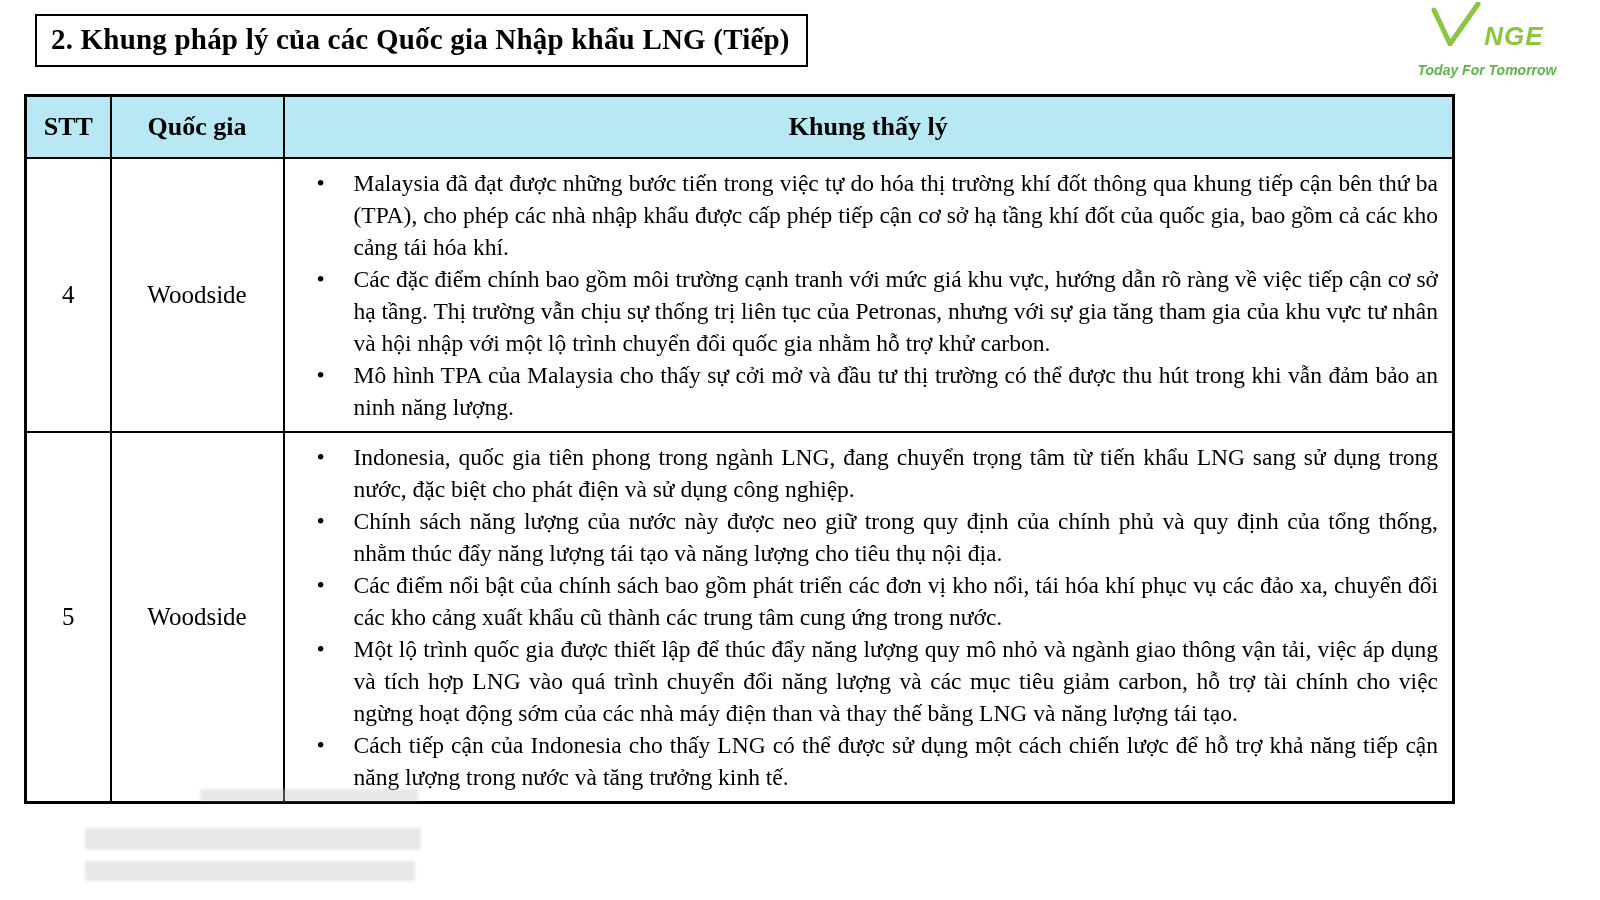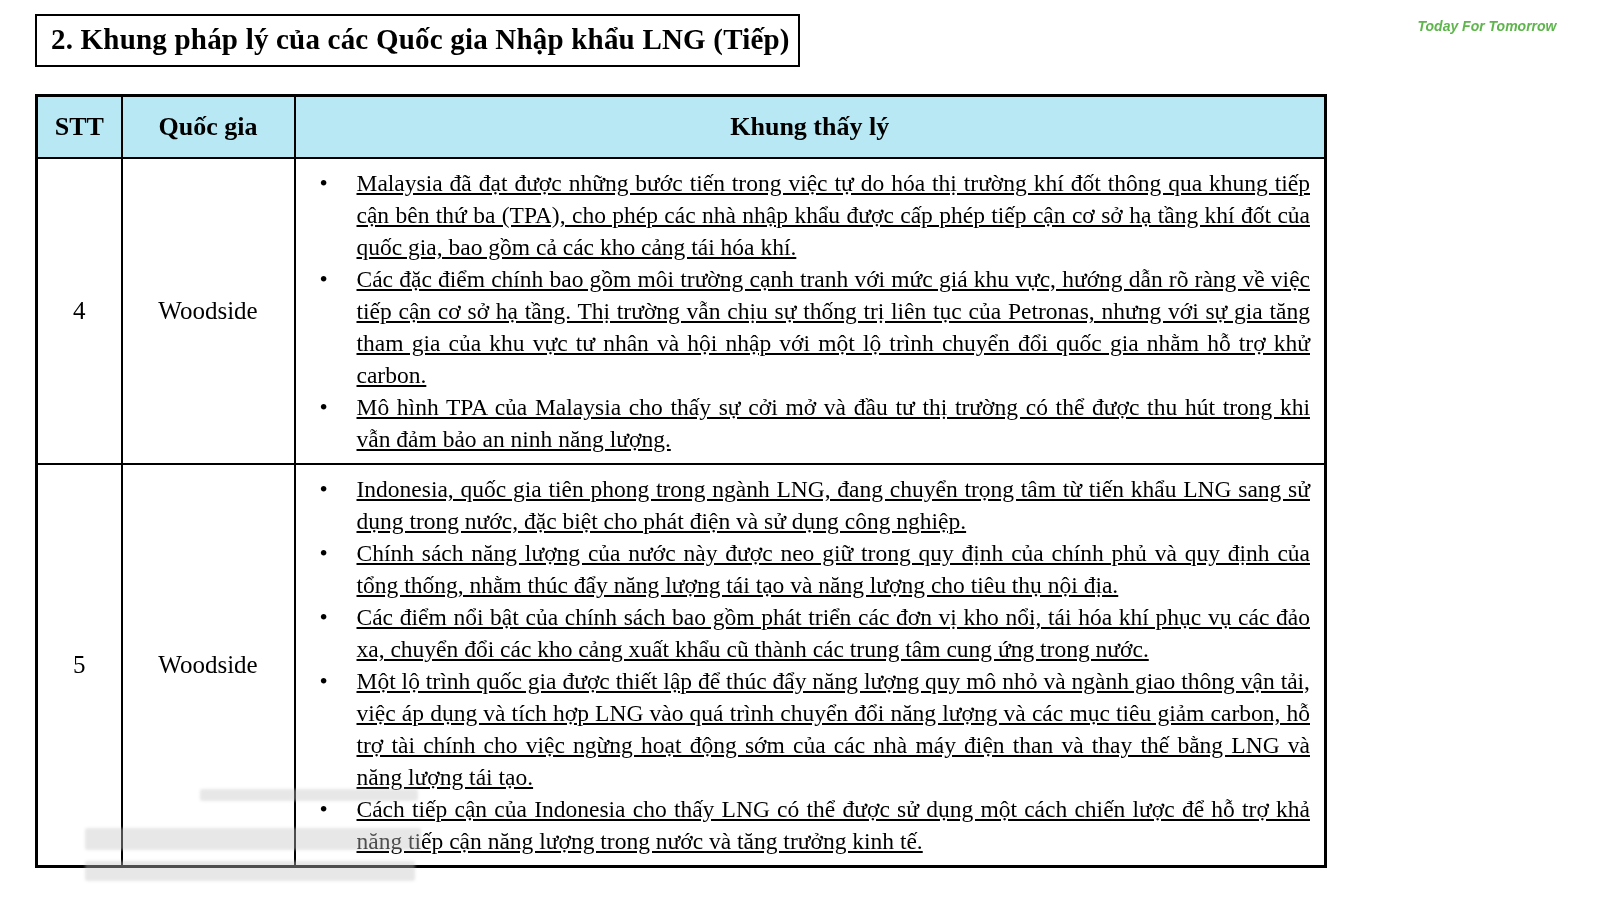--- a/index.html
+++ b/index.html
@@ -15,21 +15,21 @@
   }
   .slide { position: absolute; inset: 0; }
 
   
   .title-box {
     position: absolute;
     left: 35px;
     top: 14px;
     border: 2px solid #000;
     background: #fff;
-    padding: 7px 8px 9px 14px;
+    padding: 7px 16px 9px 14px;
     box-shadow: 0 0 0 1px #fff;
     font-family: Liberation Serif, serif;
   }
   .title-box h1 {
     margin: 0;
     font-size: 29px;
     font-weight: bold;
     letter-spacing: 0.2px;
     white-space: nowrap;
   }
@@ -63,23 +63,23 @@
     font-style: italic;
     font-weight: bold;
     font-size: 14px;
     margin-top: 12px;
     white-space: nowrap;
   }
 
   
   table.framework {
     position: absolute;
-    left: 35px;
+    left: 24px;
     top: 94px;
-    width: 1292px;
+    width: 1431px;
     border-collapse: collapse;
     table-layout: fixed;
   }
   table.framework th,
   table.framework td {
     border: 2px solid #000;
     vertical-align: middle;
   }
   table.framework { border: 3px solid #000; }
   table.framework thead th {
@@ -87,21 +87,21 @@
     font-size: 26px;
     font-weight: bold;
     text-align: center;
   }
   .col-stt { width: 85px; }
   .col-country { width: 173px; }
   td.stt-cell, td.country-cell {
     text-align: center;
     font-size: 25px;
   }
-  td.content-cell { padding: 8px 14px 8px 4px; text-decoration: underline; }
+  td.content-cell { padding: 8px 14px 8px 12px; }
   td.content-cell ul {
     margin: 0;
     padding: 0;
     list-style: none;
   }
   td.content-cell li {
     position: relative;
     padding-left: 57px;
     font-size: 23.5px;
     line-height: 32px;
@@ -140,20 +140,28 @@
 </head>
 <body>
 
 <div class="slide">
 
   <div class="title-box">
     <h1>2. Khung pháp lý của các Quốc gia Nhập khẩu LNG (Tiếp)</h1>
   </div>
 
   <div class="logo">
+    <div class="logo-mark-row">
+      <span style="display:inline-block;">
+        <svg width="52" height="44" viewBox="0 0 52 44">
+          <path d="M4 8 L20 42 L48 2" fill="none" stroke="#8CC63F" stroke-width="5" stroke-linecap="round"></path>
+        </svg>
+      </span>
+      <span class="logo-nge" style="color:#8CC63F">NGE</span>
+    </div>
     <div class="logo-tagline" style="color:#5DB54B">Today For Tomorrow</div>
   </div>
 
   <table class="framework">
     <colgroup>
       <col class="col-stt">
         <col class="col-country">
         <col>
     </colgroup>
     <thead>

